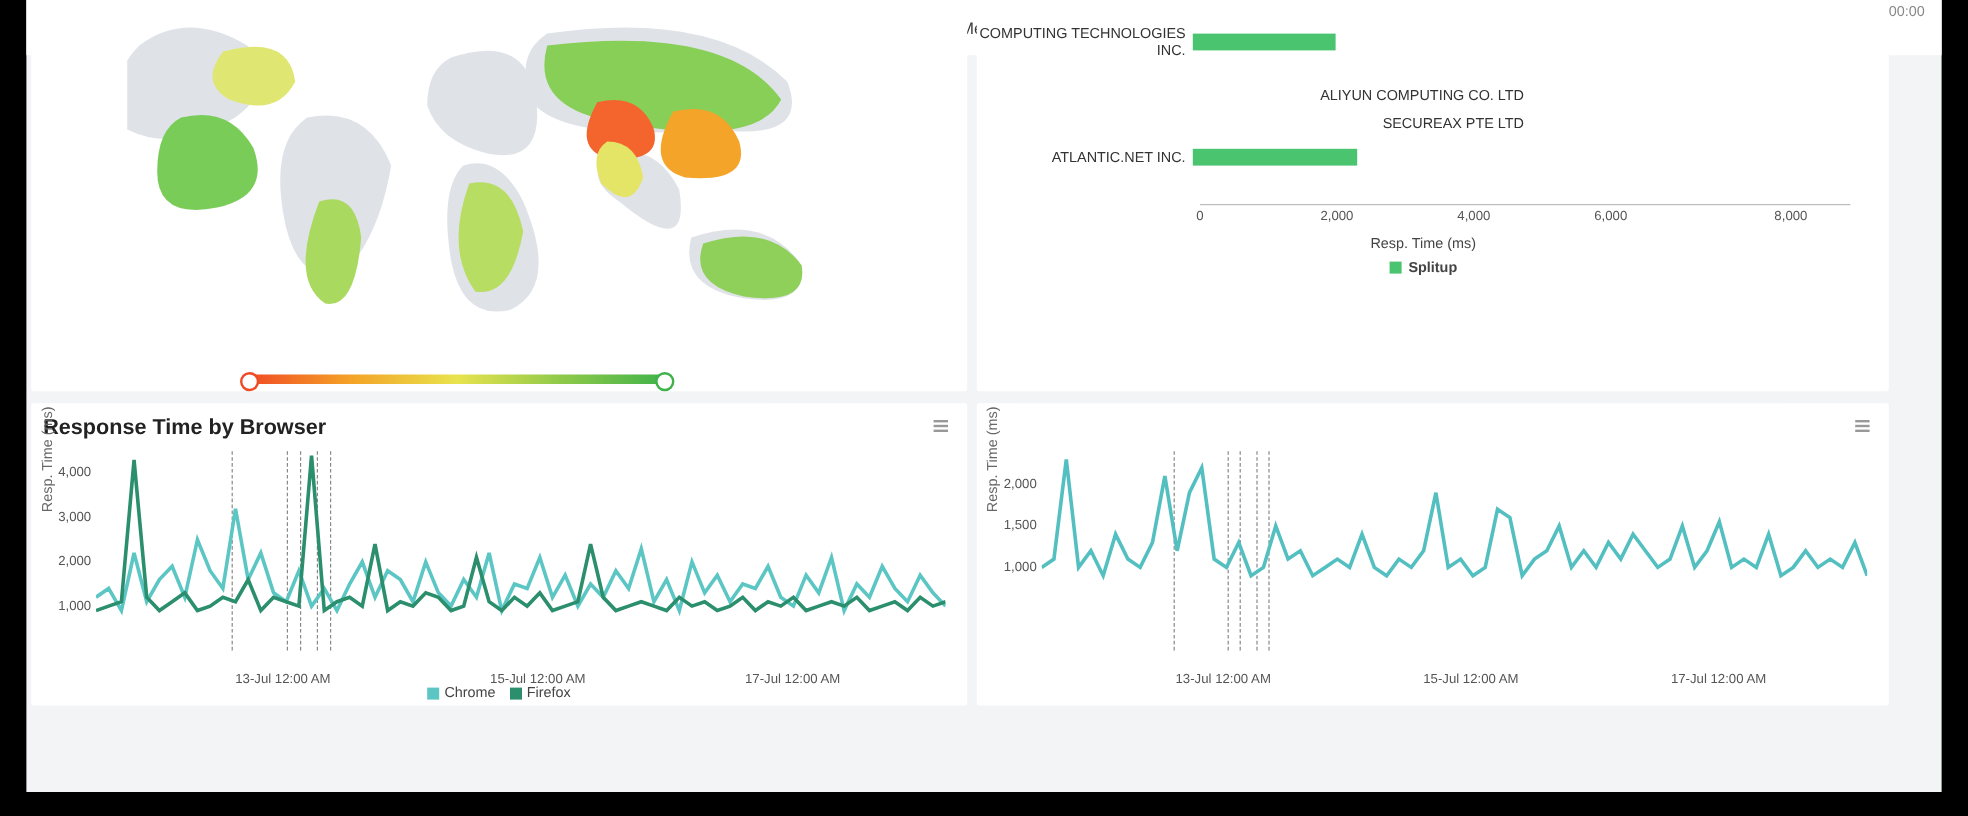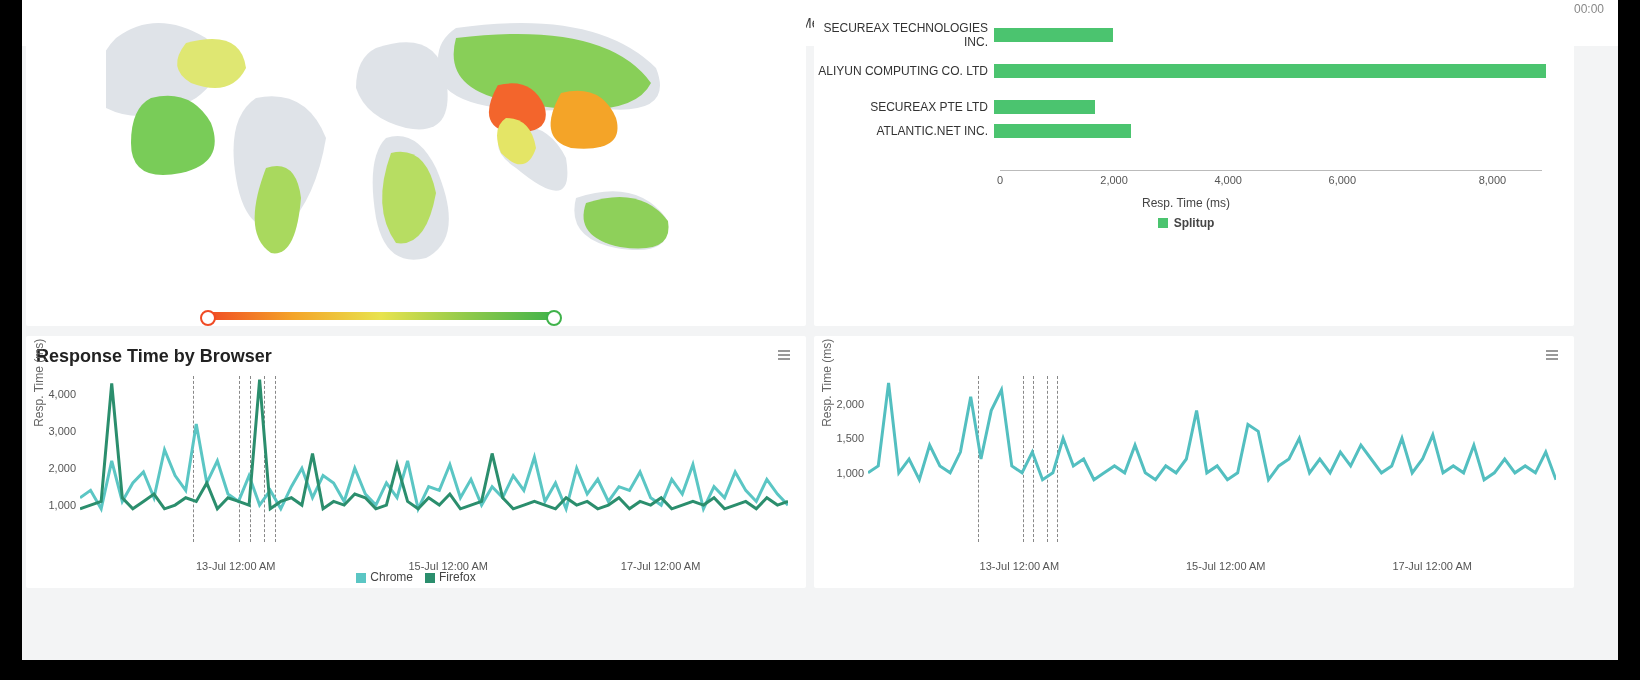--- a/index.html
+++ b/index.html
@@ -190,32 +190,32 @@
         <span style="left: 85%;">0.85</span>
         <span style="left: 94%;">0.94</span>
         <span style="left: 100%;">1</span>
         <span style="left: 118%;">1,000</span>
       </div>
   </div>
 
   <div id="card-isp" class="card">
     <div class="hbar-chart" id="hbar">
         <div class="hrow" style="top: 6px;">
-          <div class="hrow-label">SECUREAX TECHNOLOGIES INC.</div>
+          <div class="hrow-label">COMPUTING TECHNOLOGIES INC.</div>
           <div class="hrow-bar-wrap">
             <div class="hrow-bar" style="width: 21.0526%;"></div>
           </div>
         </div>
-        <div class="hrow" style="top: 42px;">
+        <div class="hrow" style="top: 54px; flex-direction: column;">
           <div class="hrow-label">ALIYUN COMPUTING CO. LTD</div>
           <div class="hrow-bar-wrap">
             <div class="hrow-bar" style="width: 97.8947%;"></div>
           </div>
         </div>
-        <div class="hrow" style="top: 78px;">
+        <div class="hrow" style="top: 78px; flex-direction: column;">
           <div class="hrow-label">SECUREAX PTE LTD</div>
           <div class="hrow-bar-wrap">
             <div class="hrow-bar" style="width: 17.8947%;"></div>
           </div>
         </div>
         <div class="hrow" style="top: 102px;">
           <div class="hrow-label">ATLANTIC.NET INC.</div>
           <div class="hrow-bar-wrap">
             <div class="hrow-bar" style="width: 24.2105%;"></div>
           </div>

